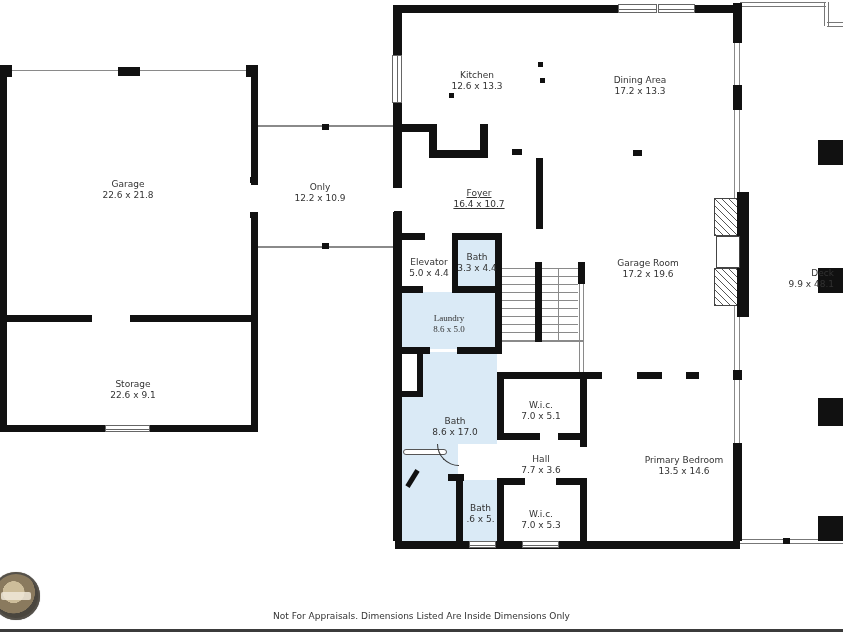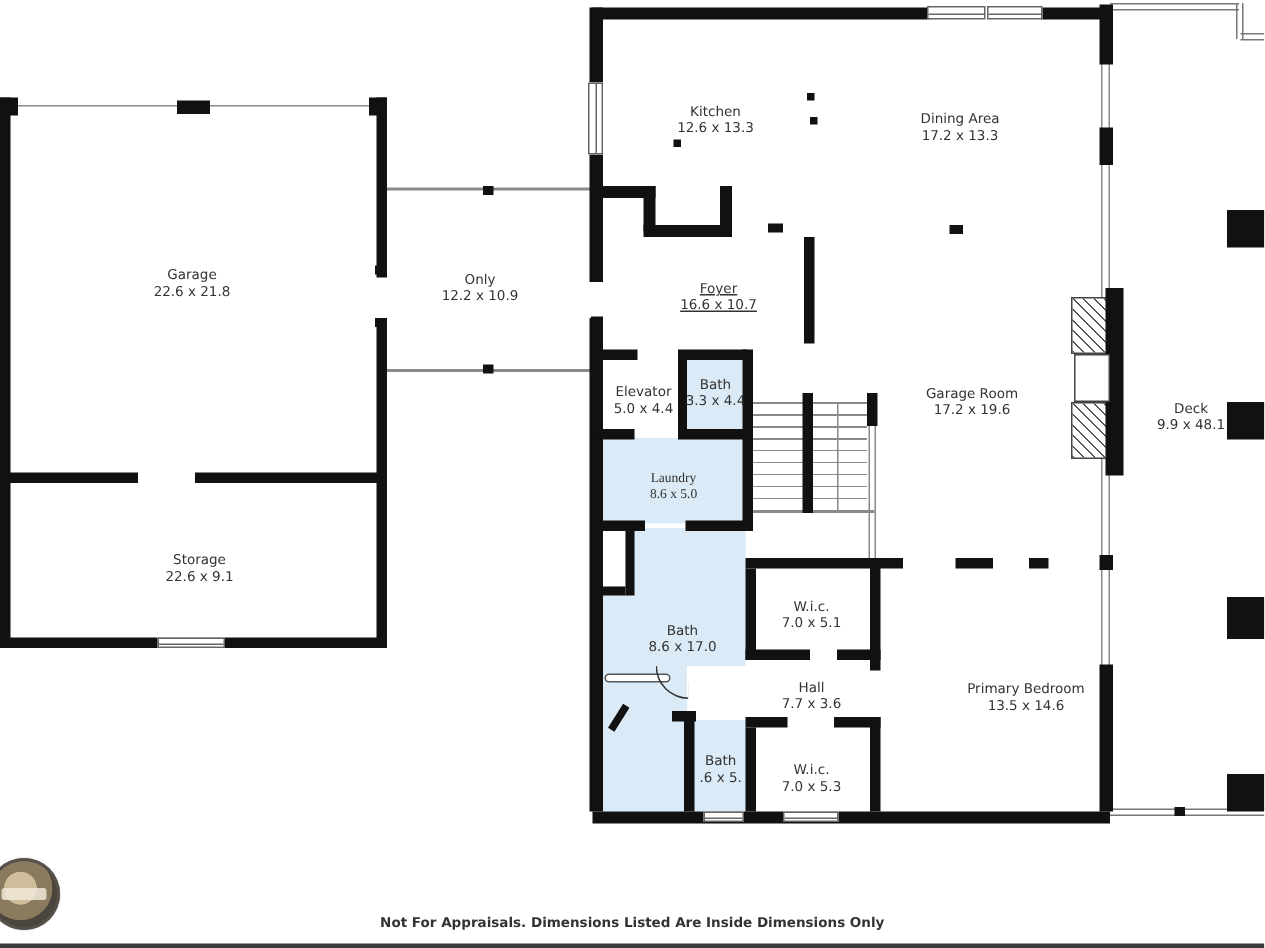--- a/index.html
+++ b/index.html
@@ -18,21 +18,21 @@
   .hatch{position:absolute;border:1px solid #444;box-sizing:border-box;z-index:2;
          background:repeating-linear-gradient(45deg,#555 0,#555 1px,#fff 1px,#fff 5px);}
   .firebox{position:absolute;border:1px solid #444;background:#fff;box-sizing:border-box;z-index:3;}
   .arc{position:absolute;border:1.5px solid #333;border-top:none;border-right:none;border-bottom-left-radius:100%;z-index:2;}
   .leaf{position:absolute;background:#111;transform:rotate(32deg);z-index:3;}
   .towel{position:absolute;border:1px solid #555;border-radius:3px;background:#fff;box-sizing:border-box;z-index:2;}
   .post{position:absolute;background:#111;z-index:3;}
   .lbl{position:absolute;text-align:center;color:#333;font-size:9px;line-height:11px;z-index:5;white-space:nowrap;}
   .lbl .nm,.lbl .dm{display:block;}
   .clip{overflow:hidden;}
-  .footer-text{position:absolute;left:0;width:100%;text-align:center;color:#333;font-size:9px;z-index:5;font-weight:bold;}
+  .footer-text{position:absolute;left:0;width:100%;text-align:center;color:#333;font-size:9px;z-index:5;}
   .footer-bar{position:absolute;left:0;bottom:0;width:843px;height:3px;background:#3b3b3b;z-index:5;}
   .logo{position:absolute;left:-8px;top:572px;width:48px;height:48px;border-radius:50%;
         background:radial-gradient(circle at 45% 42%, #cdbd9a 0 28%, #8a7a5e 29% 55%, #4a463e 56% 72%, #2e2c28 73% 100%);
         box-shadow:inset 0 0 0 2px #55514a, 0 0 1px #999;z-index:6;}
   .logo::after{content:"";position:absolute;left:18%;top:42%;width:64%;height:16%;background:#efe8d8;opacity:.85;border-radius:2px;}
 </style>
 </head>
 <body>
 
 <div class="plan">
@@ -144,53 +144,53 @@
   <div class="tk" style="left:540px;top:78px;width:5px;height:5px;"></div>
   <div class="tk" style="left:449px;top:93px;width:5px;height:5px;"></div>
   <div class="tk" style="left:512px;top:149px;width:10px;height:6px;"></div>
   <div class="tk" style="left:633px;top:150px;width:9px;height:6px;"></div>
   <div class="tk" style="left:783px;top:538px;width:7px;height:6px;"></div>
 
   <div class="lbl" style="left:68px;top:179px;width:120px;">
     <span class="nm">Garage</span>
     <span class="dm">22.6 x 21.8</span>
   </div>
-  <div class="lbl" style="left:73px;top:369px;width:120px;">
+  <div class="lbl" style="left:73px;top:379px;width:120px;">
     <span class="nm">Storage</span>
     <span class="dm">22.6 x 9.1</span>
   </div>
   <div class="lbl" style="left:260px;top:182px;width:120px;">
     <span class="nm">Only</span>
     <span class="dm">12.2 x 10.9</span>
   </div>
   <div class="lbl" style="left:417px;top:70px;width:120px;">
     <span class="nm">Kitchen</span>
     <span class="dm">12.6 x 13.3</span>
   </div>
   <div class="lbl" style="left:580px;top:75px;width:120px;">
     <span class="nm">Dining Area</span>
     <span class="dm">17.2 x 13.3</span>
   </div>
   <div class="lbl" style="left:419px;top:188px;width:120px;text-decoration:underline;">
     <span class="nm">Foyer</span>
-    <span class="dm">16.6 x 10.7</span>
+    <span class="dm">16.4 x 10.7</span>
   </div>
   <div class="lbl" style="left:389px;top:257px;width:80px;">
     <span class="nm">Elevator</span>
     <span class="dm">5.0 x 4.4</span>
   </div>
   <div class="lbl" style="left:447px;top:252px;width:60px;">
     <span class="nm">Bath</span>
     <span class="dm">3.3 x 4.4</span>
   </div>
   <div class="lbl" style="left:588px;top:258px;width:120px;">
     <span class="nm">Garage Room</span>
     <span class="dm">17.2 x 19.6</span>
   </div>
-  <div class="lbl" style="left:754px;top:268px;width:80px;">
+  <div class="lbl" style="left:754px;top:268px;width:80px;text-align:right;">
     <span class="nm">Deck</span>
     <span class="dm">9.9 x 48.1</span>
   </div>
   <div class="lbl" style="left:389px;top:313px;width:120px;font-family:Liberation Serif, serif;">
     <span class="nm">Laundry</span>
     <span class="dm">8.6 x 5.0</span>
   </div>
   <div class="lbl" style="left:395px;top:416px;width:120px;">
     <span class="nm">Bath</span>
     <span class="dm">8.6 x 17.0</span>

